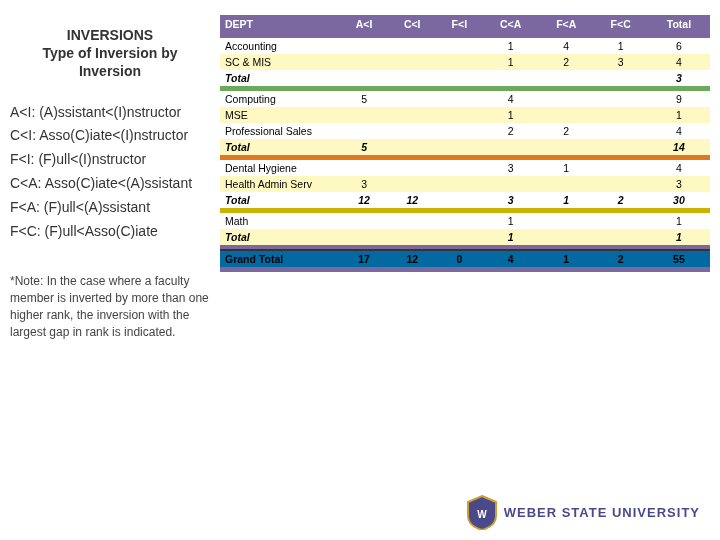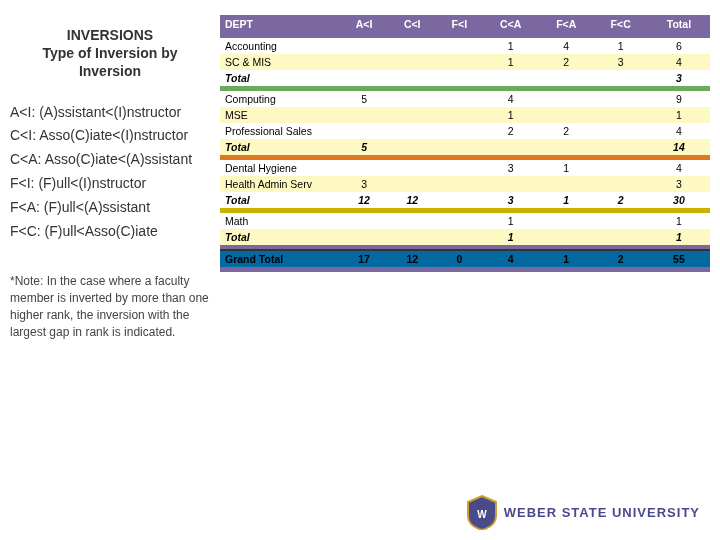--- a/index.html
+++ b/index.html
@@ -165,22 +165,22 @@
       <div class="title-block">
         <h2>
           <span>INVERSIONS</span><br>
           <span>Type of Inversion by</span><br>
           <span>Inversion</span>
         </h2>
       </div>
       <div class="legend">
         <div>A&lt;I: (A)ssistant&lt;(I)nstructor</div>
         <div>C&lt;I: Asso(C)iate&lt;(I)nstructor</div>
+        <div>F&lt;I: (F)ull&lt;(I)nstructor</div>
         <div>C&lt;A: Asso(C)iate&lt;(A)ssistant</div>
-        <div>F&lt;I: (F)ull&lt;(I)nstructor</div>
         <div>F&lt;A: (F)ull&lt;(A)ssistant</div>
         <div>F&lt;C: (F)ull&lt;Asso(C)iate</div>
       </div>
       <div class="note">*Note: In the case where a faculty member is inverted by more than one higher rank, the inversion with the largest gap in rank is indicated.</div>
     </div>
 
     <div class="right-panel">
       <table>
         <thead>
           <tr class="header-row">

